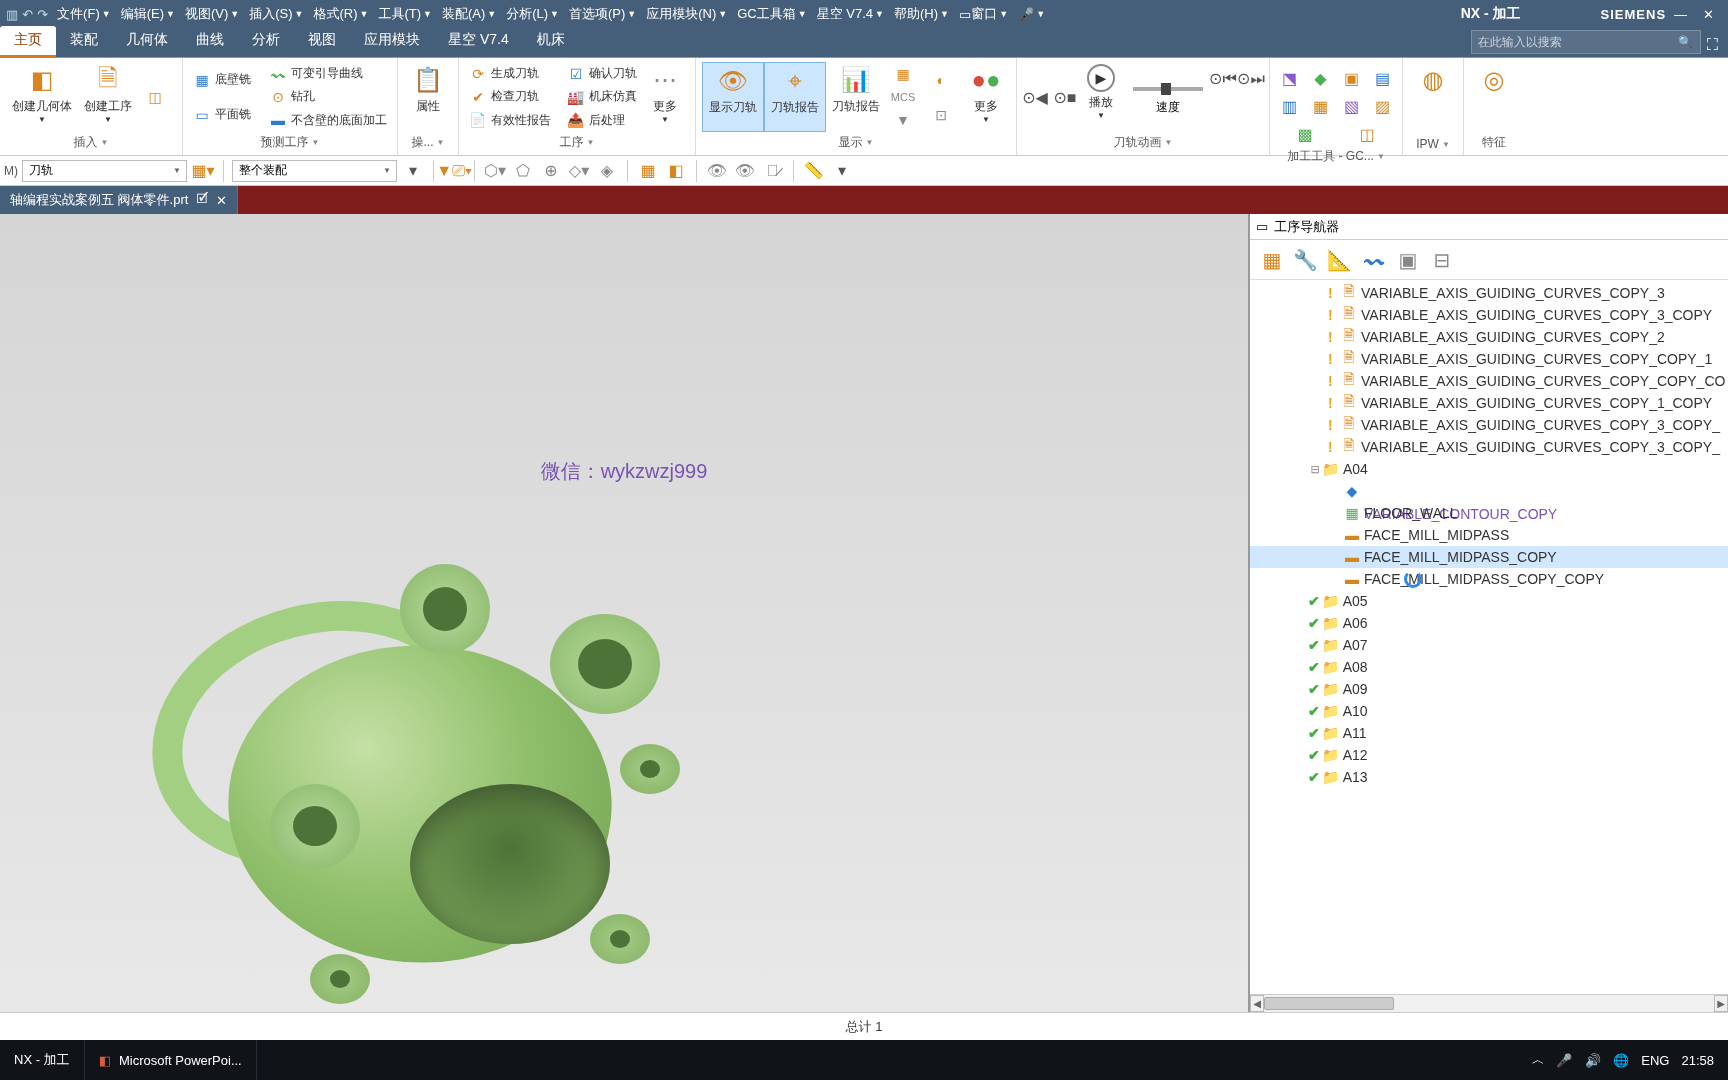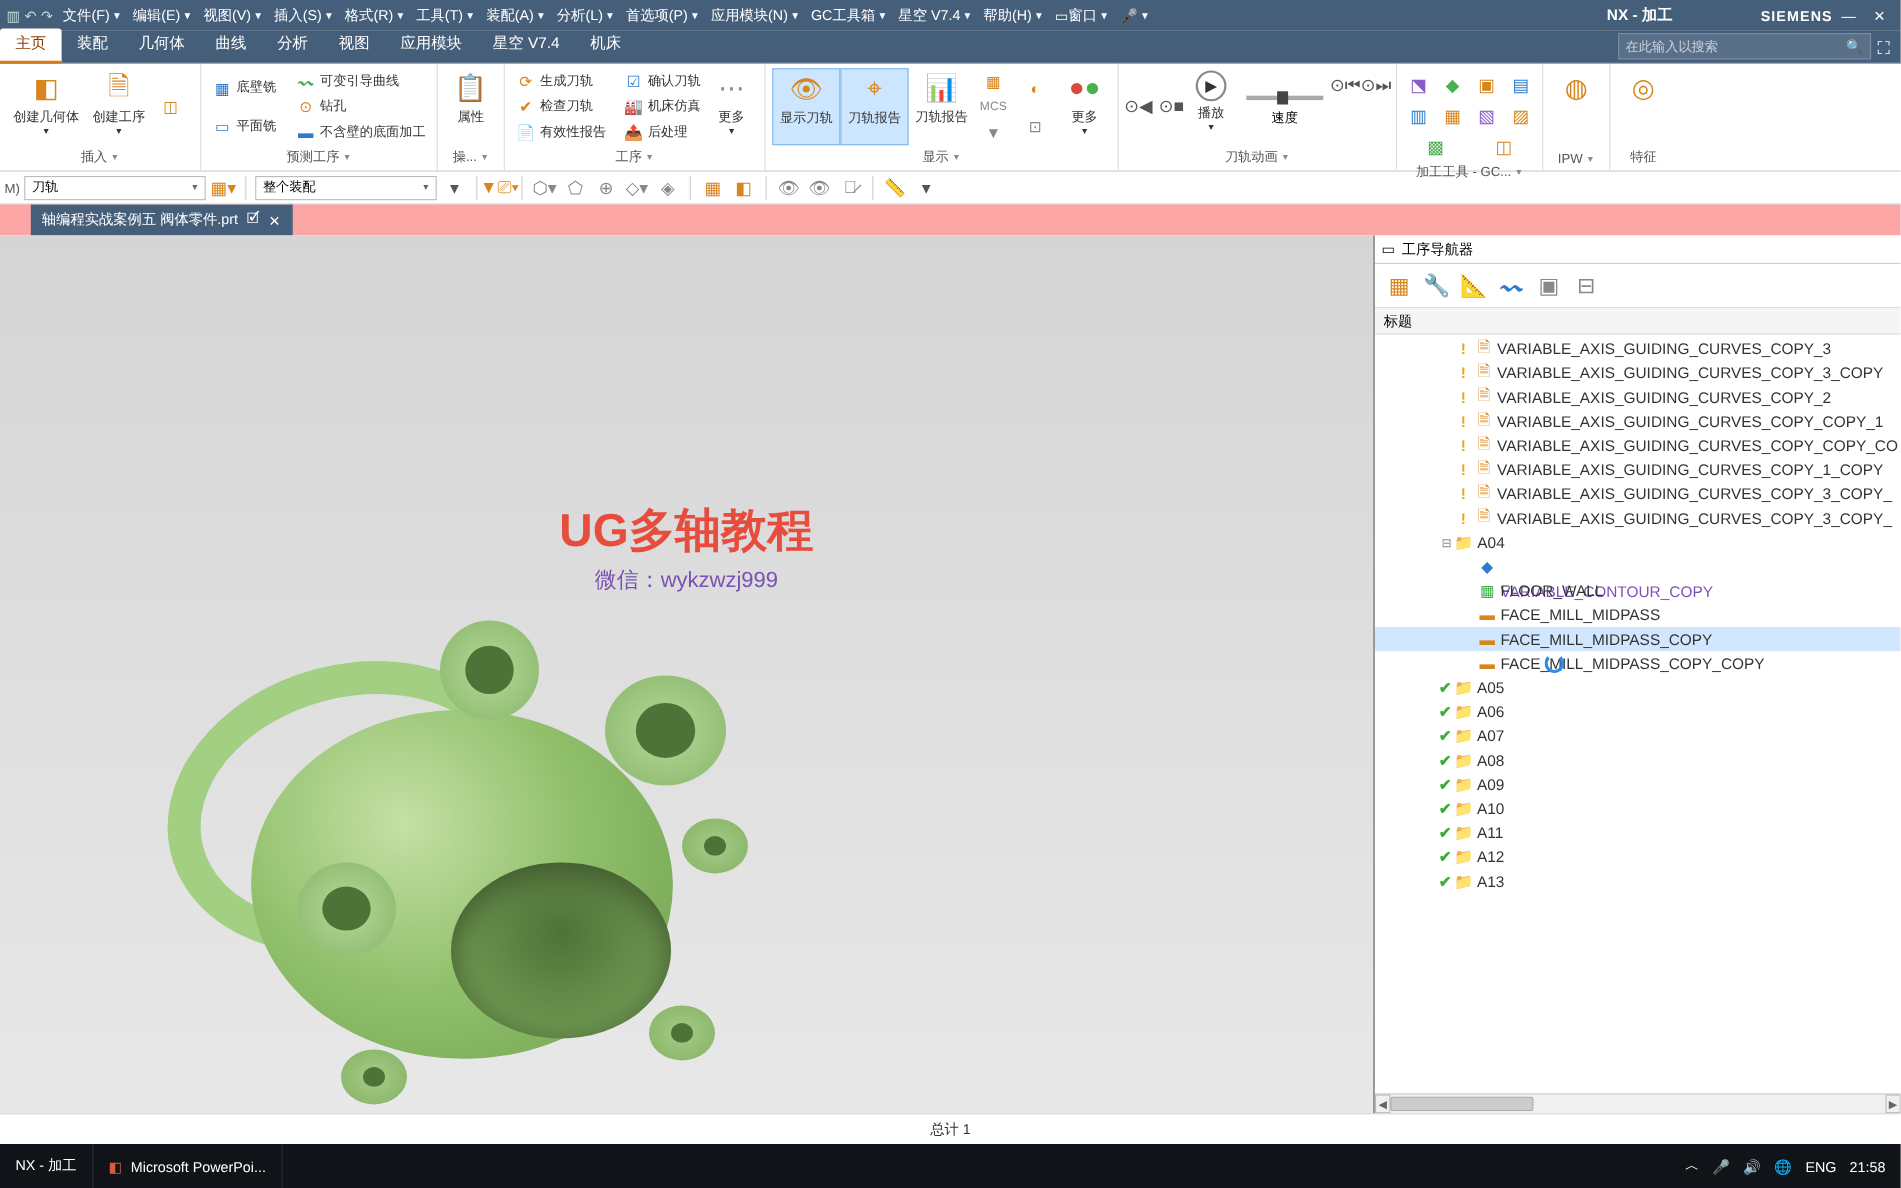--- a/index.html
+++ b/index.html
@@ -38,21 +38,21 @@
 .slider .thumb { width: 10px; height: 12px; background: #444; position: absolute; top: -4px; left: 40%; }
 
 
 .toolbar2 { height: 30px; border-bottom: 1px solid #ccc; display: flex; align-items: center; padding: 0 4px; gap: 4px; }
 .tselect { border: 1px solid #bbb; height: 22px; font-size: 12px; padding: 0 20px 0 6px; background: #fff; position: relative; display: flex; align-items: center; }
 .tselect::after { content: "▼"; font-size: 8px; color: #666; position: absolute; right: 5px; }
 .tbicon { width: 24px; height: 24px; display: flex; align-items: center; justify-content: center; font-size: 16px; color: #555; cursor: pointer; }
 .tsep { width: 1px; height: 22px; background: #ccc; margin: 0 4px; }
 
 
-.filetab-row { height: 28px; background: #fca5a5; display: flex; align-items: center; padding-left: 28px; }
+.filetab-row { height: 28px; background: #7f1d1d; display: flex; align-items: center; }
 .filetab { background: #455F7A; color: #fff; font-size: 13px; padding: 0 10px; display: flex; align-items: center; gap: 8px; height: 28px; border-right: 1px solid #5a7089; }
 .filetab .close { cursor: pointer; }
 
 
 .main { display: flex; height: calc(1080px - 28px - 30px - 98px - 30px - 28px - 28px - 40px); }
 .viewport { flex: 1; background: linear-gradient(to bottom, #d5d5d5 0%, #e8e8e8 100%); position: relative; overflow: hidden; }
 .watermark { position: absolute; top: 240px; left: 50%; transform: translateX(-50%); text-align: center; }
 .watermark .wtitle { color: #E74C3C; font-size: 42px; font-weight: bold; }
 .watermark .wsub { color: #7A52B3; font-size: 20px; margin-top: 4px; }
 
@@ -434,21 +434,20 @@
   <div class="filetab">
     <span>轴编程实战案例五 阀体零件.prt</span>
     <span>🗹</span>
     <span class="close">✕</span>
   </div>
 </div>
 
 <div class="main">
   <div class="viewport">
     <div class="watermark">
-      <div class="wtitle">UG多轴教程</div>
       <div class="wsub">微信：wykzwzj999</div>
     </div>
     <div class="part">
       <div class="flange"></div>
       <div class="body"></div>
       <div class="bore"></div>
       <div class="neck1"></div>
       <div class="neck2"></div>
       <div class="neck3"></div>
       <div class="ear ear1">
@@ -469,23 +468,20 @@
       <span>工序导航器</span>
     </div>
     <div class="navtoolbar">
       <span class="navticon ic-orange">▦</span>
       <span class="navticon ic-orange">🔧</span>
       <span class="navticon ic-orange">📐</span>
       <span class="navticon ic-blue">〰</span>
       <span class="navticon ic-gray">▣</span>
       <span class="navticon ic-gray">⊟</span>
     </div>
-    <div class="navcolhdr">
-        <span>标题</span>
-      </div>
     <div class="tree" id="tree">
         <div class="trow">
           <span class="indent" style="width:70px"></span>
           <span class="warn">!</span>
           <span class="ticon">
             <span class="ic-orange">🗎</span>
           </span>
           <span class="lbl">VARIABLE_AXIS_GUIDING_CURVES_COPY_3</span>
         </div>
         <div class="trow">

